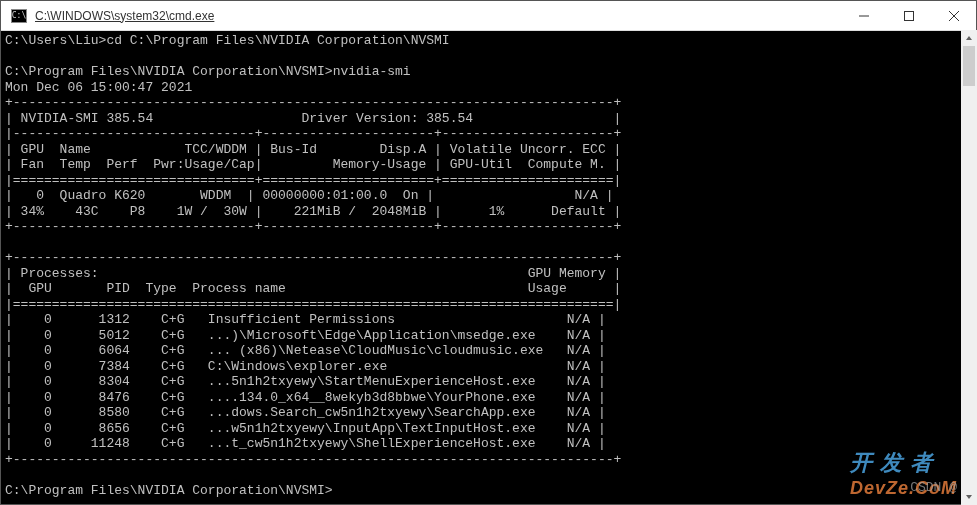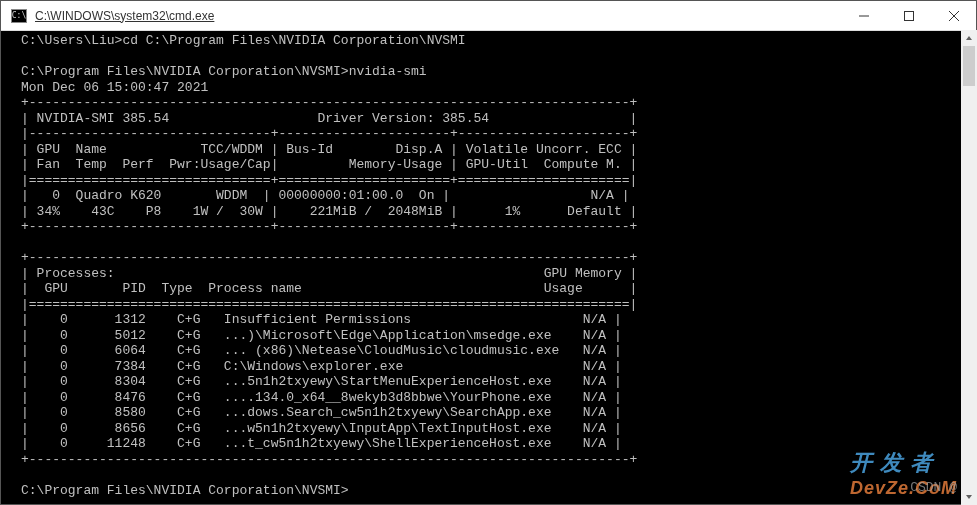--- a/index.html
+++ b/index.html
@@ -5,21 +5,21 @@
 * { margin: 0; padding: 0; box-sizing: border-box; }
 html, body { width: 977px; height: 505px; overflow: hidden; font-family: Consolas, 'Courier New', monospace; }
 .window { width: 977px; height: 505px; display: flex; flex-direction: column; background: #000; border: 1px solid #555; }
 .titlebar { height: 30px; background: #fff; display: flex; align-items: center; border-bottom: 1px solid #ddd; }
 .titlebar .icon-box { width: 24px; height: 20px; margin-left: 6px; display: flex; align-items: center; justify-content: center; }
 .titlebar .title { flex: 1; font-family: "Segoe UI", Tahoma, sans-serif; font-size: 12px; color: #333; padding-left: 4px; text-decoration: underline; }
 .titlebar .win-controls { display: flex; height: 100%; }
 .titlebar .win-btn { width: 45px; height: 100%; display: flex; align-items: center; justify-content: center; }
 .titlebar .win-btn svg { width: 10px; height: 10px; stroke: #333; stroke-width: 1; fill: none; }
 
-.terminal { flex: 1; background: #000; color: #c0c0c0; font-size: 13px; line-height: 15.5px; padding: 2px 20px; white-space: pre; overflow: hidden; position: relative; letter-spacing: 0px; }
+.terminal { flex: 1; background: #000; color: #c0c0c0; font-size: 13px; line-height: 15.5px; padding: 2px 4px; white-space: pre; overflow: hidden; position: relative; letter-spacing: 0px; }
 
 .scrollbar { position: absolute; right: 0; top: 30px; bottom: 0; width: 16px; background: #f0f0f0; display: flex; flex-direction: column; }
 .scrollbar .sb-btn { height: 16px; background: #f0f0f0; display: flex; align-items: center; justify-content: center; }
 .scrollbar .sb-btn svg { width: 8px; height: 8px; fill: #606060; }
 .scrollbar .track { flex: 1; background: #f0f0f0; position: relative; }
 .scrollbar .thumb { position: absolute; left: 2px; right: 2px; top: 0; height: 40px; background: #cdcdcd; }
 
 .watermark { position: absolute; right: 20px; bottom: 6px; font-family: "SimHei", "Microsoft YaHei", sans-serif; font-style: italic; font-weight: bold; font-size: 24px; color: #4aa3e0; opacity: 0.85; letter-spacing: 1px; pointer-events: none; }
 .csdn-mark { position: absolute; right: 20px; bottom: 10px; font-family: Liberation Mono, monospace; font-size: 13px; color: #aaa; opacity: 0.7; pointer-events: none; }
 

